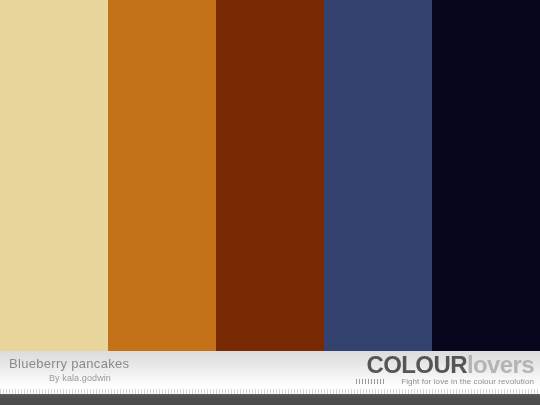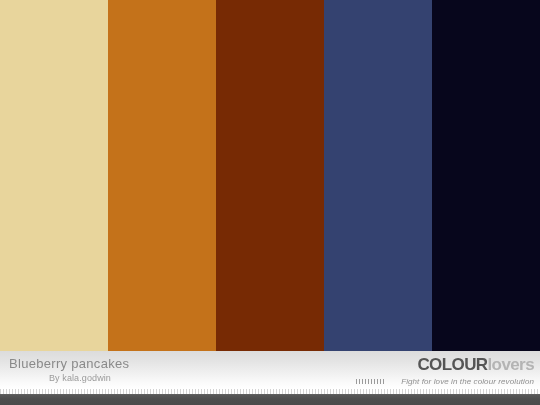--- a/index.html
+++ b/index.html
@@ -74,40 +74,39 @@
 
   
   #brand {
     position: absolute;
     right: 6px;
     top: 2px;
     text-align: right;
     line-height: 1;
   }
   #brand-wordmark {
-    font-size: 17px;
+    font-size: 24px;
     line-height: 23px;
     letter-spacing: -0.6px;
     white-space: nowrap;
   }
   #brand-colour {
     font-weight: bold;
     color: #555555;
   }
   #brand-lovers {
     font-weight: bold;
     color: #b4b4b4;
   }
   #brand-tagline-row {
     display: flex;
     align-items: center;
     justify-content: flex-end;
     gap: 15px;
     margin-top: 1px;
-    font-style: italic;
   }
   #brand-dots {
     display: inline-block;
     width: 30px;
     height: 5px;
     background-image: repeating-linear-gradient(
       to right,
       #9a9a9a 0px, #9a9a9a 1px,
       rgba(0,0,0,0) 1px, rgba(0,0,0,0) 3px
     );

